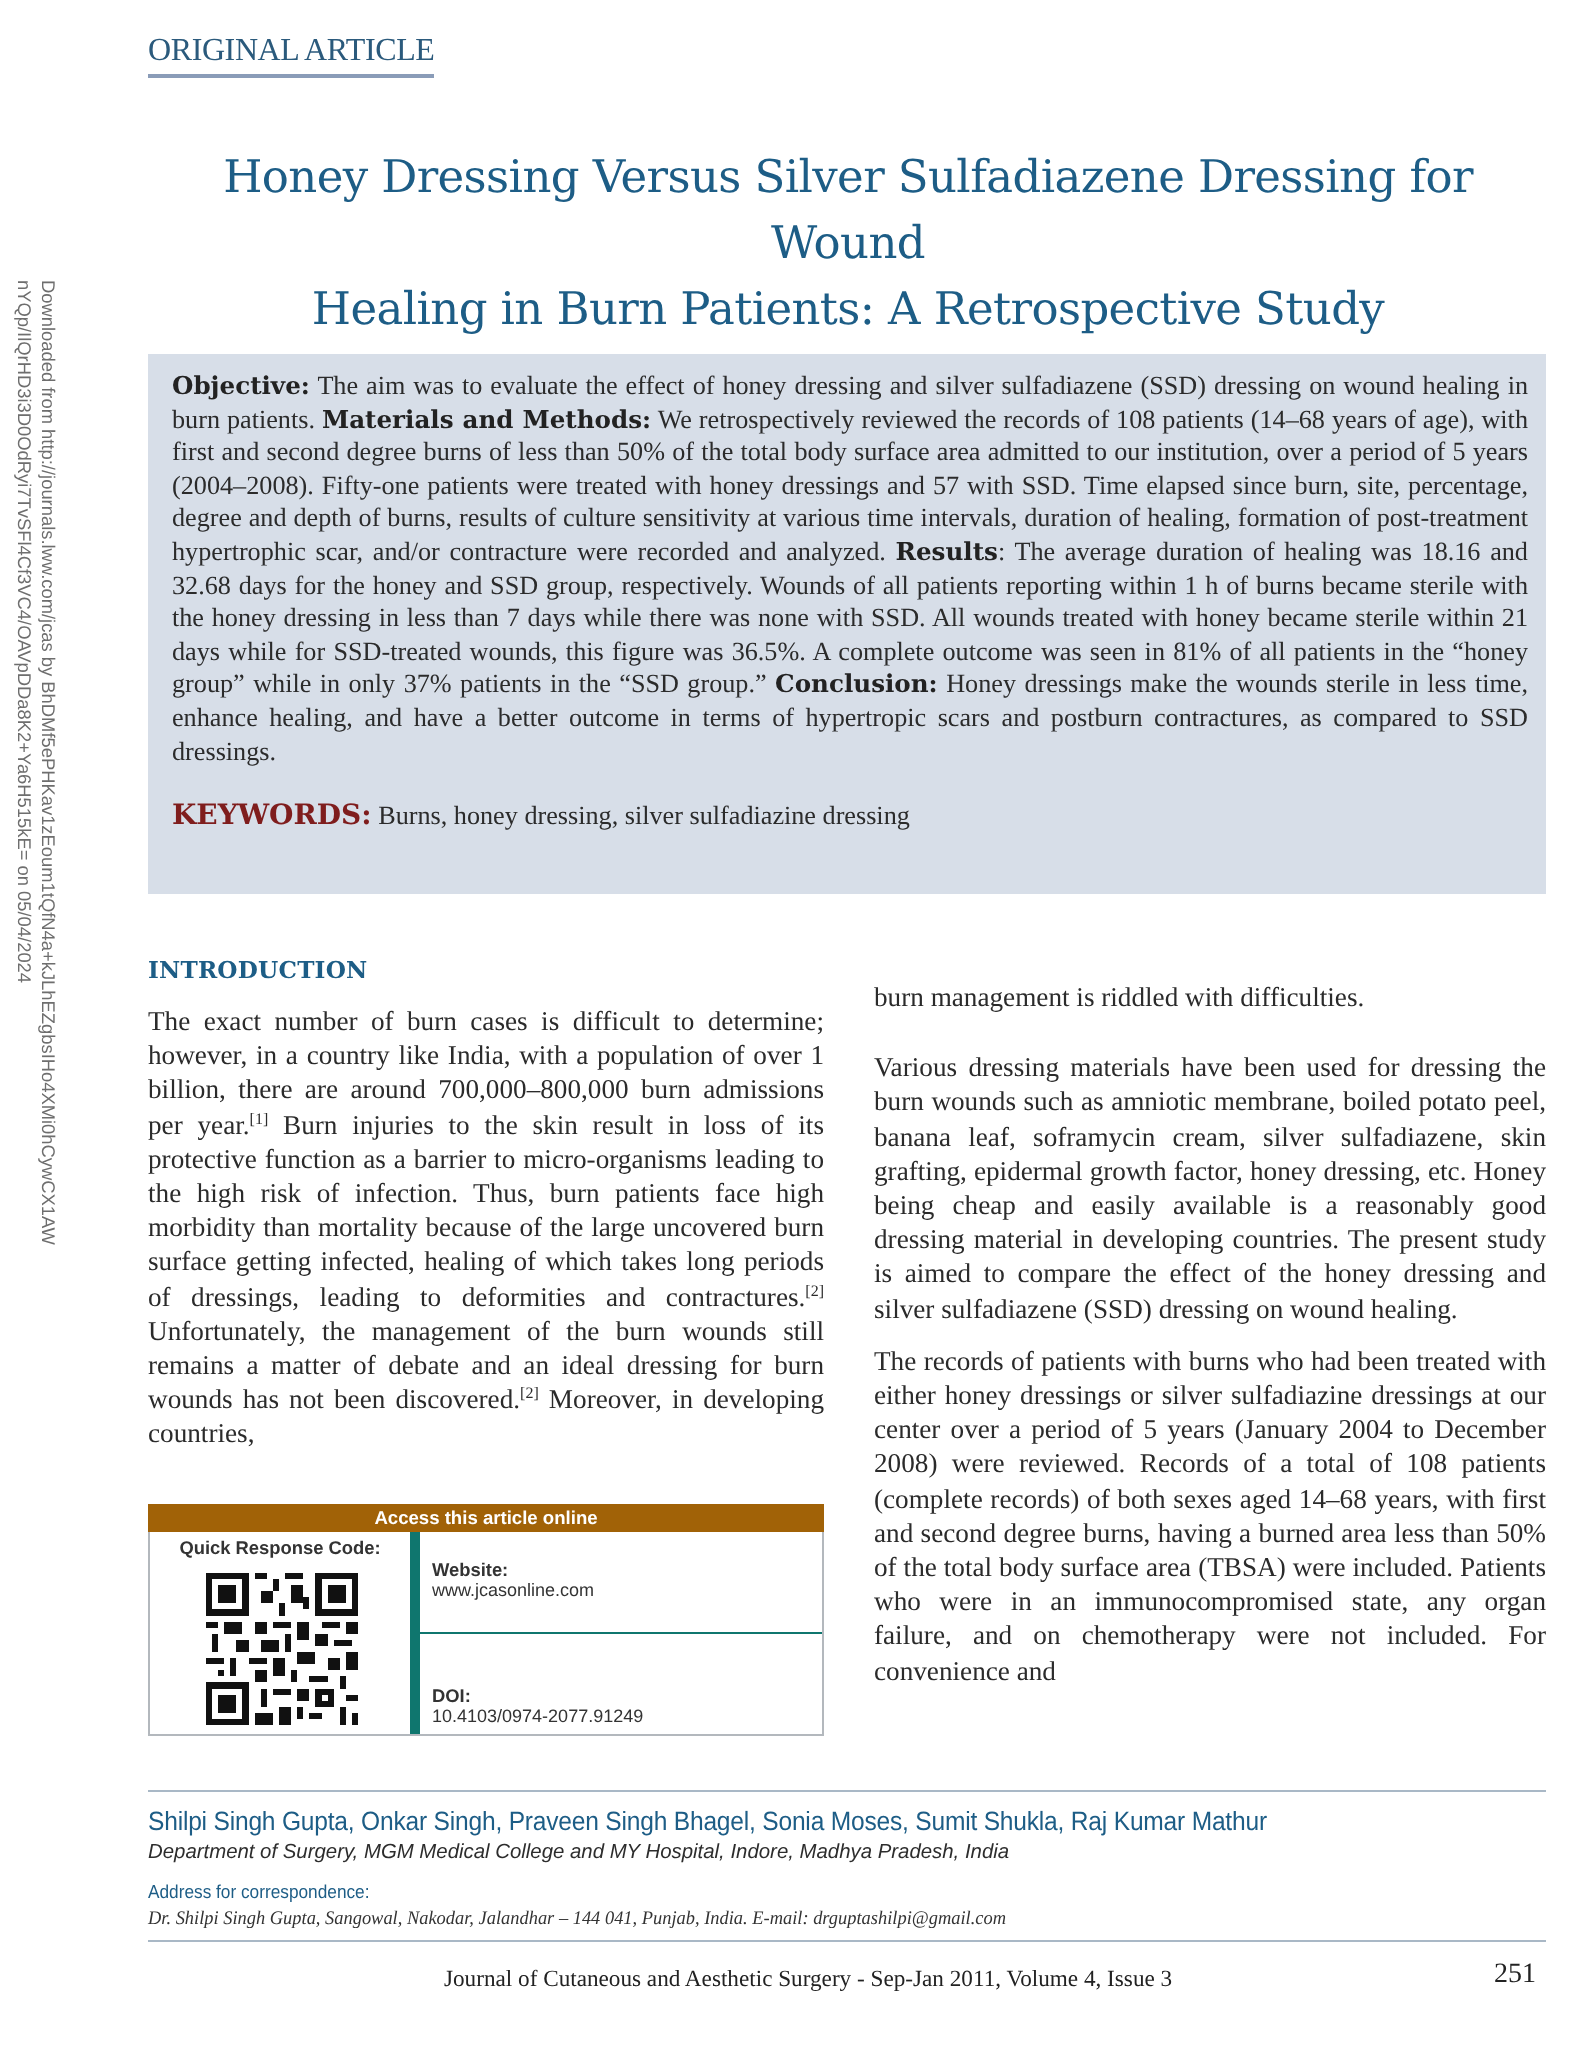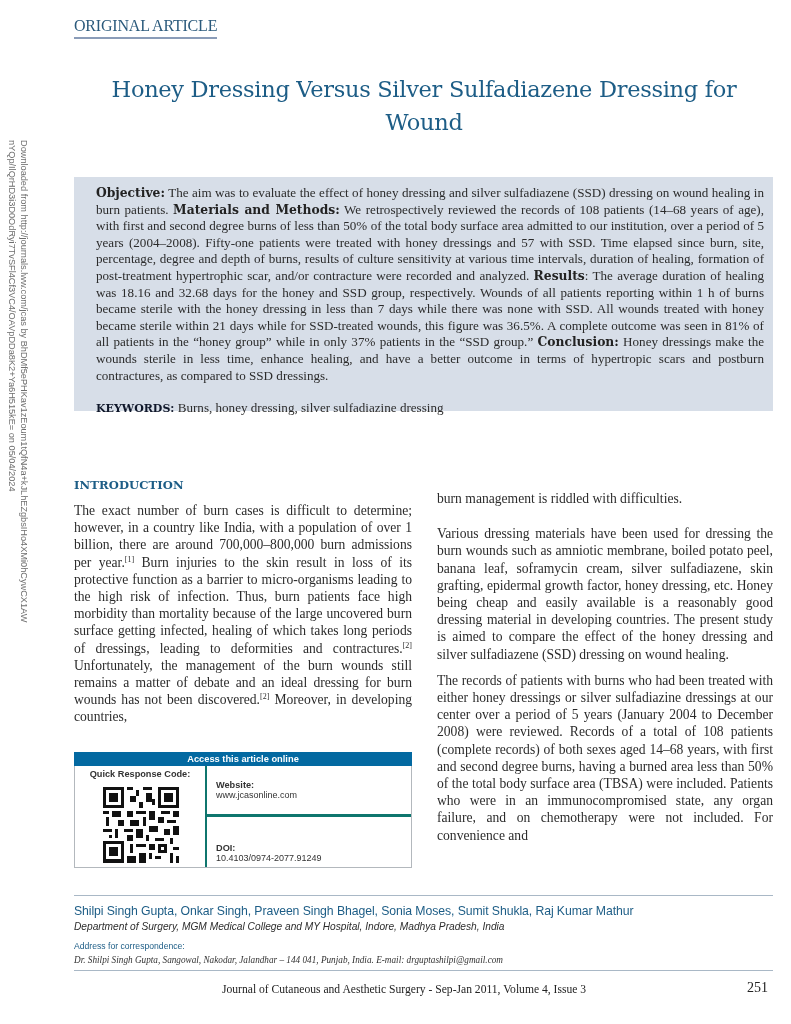--- a/index.html
+++ b/index.html
@@ -21,49 +21,49 @@
     border-bottom: 2px solid #8a9cb8; padding-bottom: 1px; line-height: 20px;
   }
 
   .title {
     left: 74px; top: 73px; width: 700px; text-align: center;
     font-family: "DejaVu Serif", serif; font-weight: normal;
     font-size: 22.5px; line-height: 33px; color: #1d5d86; letter-spacing: -0.3px;
   }
 
   .abstract {
-    left: 74px; top: 177px; width: 699px; height: 234px; background: #d7dee8;
-    box-sizing: border-box; padding: 8px 9px 0 22px;
+    left: 74px; top: 177px; width: 699px; height: 270px; background: #d7dee8;
+    box-sizing: border-box; padding: 8px 9px 0 12px;
   }
   .abstract-body {
     font-family: "Liberation Serif", serif; font-size: 13.1px; line-height: 16.6px;
     text-align: justify; color: #2b2b2b;
   }
   .abstract-body b { font-family: "DejaVu Serif", serif; font-size: 12.3px; color: #222; }
   .keywords { margin-top: 16px; font-family: "Liberation Serif", serif; font-size: 13.1px; line-height: 16px; color: #2b2b2b; }
-  .keywords b { font-family: "DejaVu Serif", serif; font-size: 11px; color: #0f172a; margin-top: 34px; }
+  .keywords b { font-family: "DejaVu Serif", serif; font-size: 14px; color: #7f1d1d; margin-top: 34px; }
 
   .col { position: absolute; font-family: "Liberation Serif", serif; font-size: 13.6px;
          line-height: 17.2px; text-align: justify; color: #2b2b2b; }
   .col p { margin: 0; }
   .heading { font-family: "DejaVu Serif", serif; font-weight: bold; font-size: 11.6px;
              color: #1d5d86; letter-spacing: 0.1px; line-height: 14px; }
   sup { font-size: 8px; line-height: 0; vertical-align: 5px; }
 
   .access { left: 74px; top: 752px; width: 338px; height: 116px; box-sizing: border-box;
             border: 1px solid #b3b8bd; border-top: none; font-family: "Liberation Sans", sans-serif; }
-  .access-header { height: 14px; background: #0369a1; color: #fff; font-size: 9.3px; font-weight: bold;
+  .access-header { height: 14px; background: #a16207; color: #fff; font-size: 9.3px; font-weight: bold;
                    text-align: center; line-height: 14px; margin: 0 -1px; }
-  .access-left { position: absolute; left: 0; top: 14px; width: 130px; bottom: 0; border-right: 2px solid #0f766e; }
+  .access-left { position: absolute; left: 0; top: 14px; width: 130px; bottom: 0; border-right: 5px solid #0f766e; }
   .qr-label { font-size: 9.2px; font-weight: bold; color: #333; text-align: center; margin-top: 3px; }
   .qr { position: absolute; left: 28px; top: 18px; width: 76px; height: 81px; }
   .access-right { position: absolute; left: 131px; right: 0; top: 14px; bottom: 0; }
   .access-cell { position: absolute; left: 0; right: 0; padding-left: 10px; font-size: 9px; color: #333; }
   .access-cell .lbl { font-weight: bold; font-size: 9.2px; }
-  .cell-web { top: 0; height: 51px; border-bottom: 3px solid #0f766e; padding-top: 14px; box-sizing: border-box; }
+  .cell-web { top: 0; height: 51px; border-bottom: 1px solid #0f766e; padding-top: 14px; box-sizing: border-box; }
   .cell-doi { top: 52px; padding-top: 25px; }
 
   .rule { position: absolute; left: 74px; width: 699px; height: 1px; background: #a9b8c6; }
   .authors { left: 74px; top: 903px; font-family: "Liberation Sans", sans-serif; font-size: 13.2px;
              color: #1d5d86; font-weight: normal; letter-spacing: -0.1px; transform: scaleX(0.93); transform-origin: left; white-space: nowrap; }
   .dept { left: 74px; top: 921px; font-family: "Liberation Sans", sans-serif; font-style: italic;
           font-size: 10.2px; color: #2d2d2d; white-space: nowrap; }
   .addr-label { left: 74px; top: 940px; font-family: "Liberation Sans", sans-serif; font-size: 9.4px;
                 color: #1d5d86; transform: scaleX(0.92); transform-origin: left; white-space: nowrap; }
   .addr { left: 74px; top: 954px; font-family: "Liberation Serif", serif; font-style: italic;
@@ -79,20 +79,21 @@
   <div class="sidebar-text">
     <span>Downloaded from http://journals.lww.com/jcas by BhDMf5ePHKav1zEoum1tQfN4a+kJLhEZgbsIHo4XMi0hCywCX1AW</span><br>
     <span>nYQp/IlQrHD3i3D0OdRyi7TvSFl4Cf3VC4/OAVpDDa8K2+Ya6H515kE= on 05/04/2024</span>
   </div>
 </div>
 
 <div class="abs section-label">ORIGINAL ARTICLE</div>
 
 <h1 class="abs title" style="margin:0;">
   <span>Honey Dressing Versus Silver Sulfadiazene Dressing for Wound</span><br>
+  <span>Healing in Burn Patients: A Retrospective Study</span>
 </h1>
 
 <div class="abs abstract">
   <div class="abstract-body">
     <b>Objective:</b><span> The aim was to evaluate the effect of honey dressing and silver sulfadiazene (SSD) dressing on wound healing in burn patients. </span><b>Materials and Methods:</b><span> We retrospectively reviewed the records of 108 patients (14–68 years of age), with first and second degree burns of less than 50% of the total body surface area admitted to our institution, over a period of 5 years (2004–2008). Fifty-one patients were treated with honey dressings and 57 with SSD. Time elapsed since burn, site, percentage, degree and depth of burns, results of culture sensitivity at various time intervals, duration of healing, formation of post-treatment hypertrophic scar, and/or contracture were recorded and analyzed. </span><b>Results</b><span>: The average duration of healing was 18.16 and 32.68 days for the honey and SSD group, respectively. Wounds of all patients reporting within 1 h of burns became sterile with the honey dressing in less than 7 days while there was none with SSD. All wounds treated with honey became sterile within 21 days while for SSD-treated wounds, this figure was 36.5%. A complete outcome was seen in 81% of all patients in the “honey group” while in only 37% patients in the “SSD group.” </span><b>Conclusion:</b><span> Honey dressings make the wounds sterile in less time, enhance healing, and have a better outcome in terms of hypertropic scars and postburn contractures, as compared to SSD dressings.</span>
   </div>
   <div class="keywords">
     <b>KEYWORDS:</b><span> Burns, honey dressing, silver sulfadiazine dressing</span>
   </div>
 </div>

